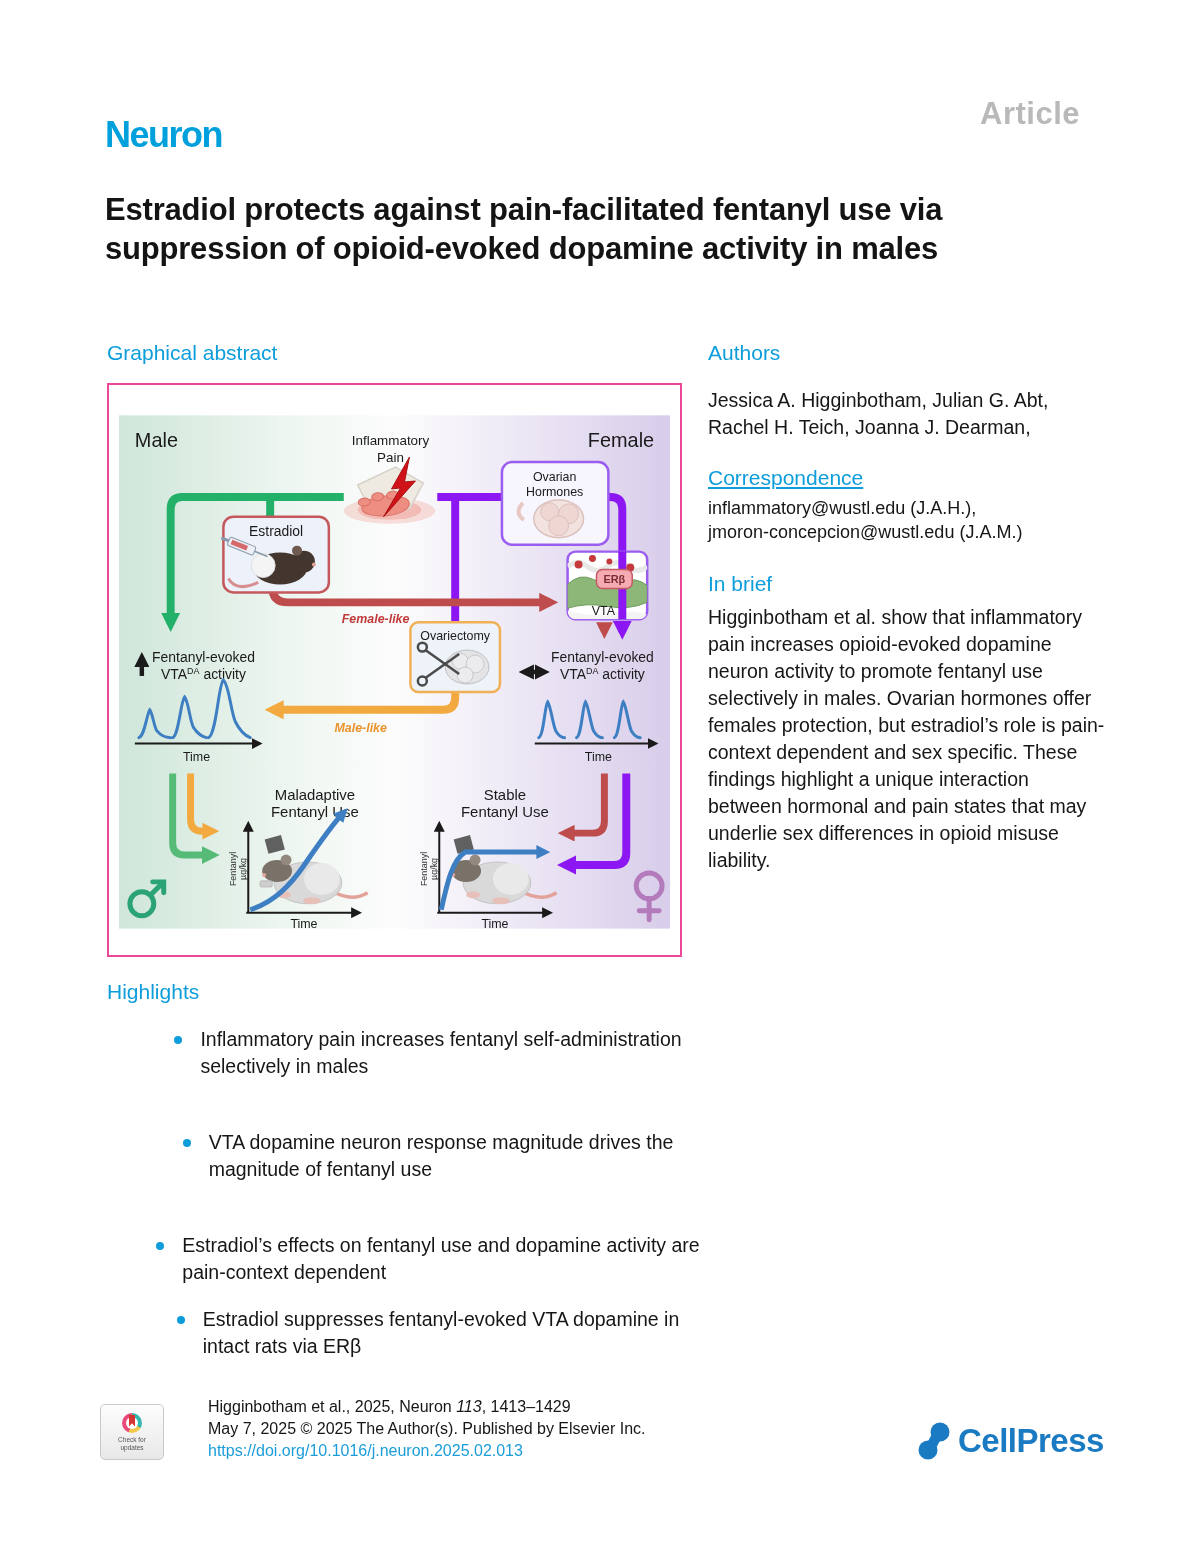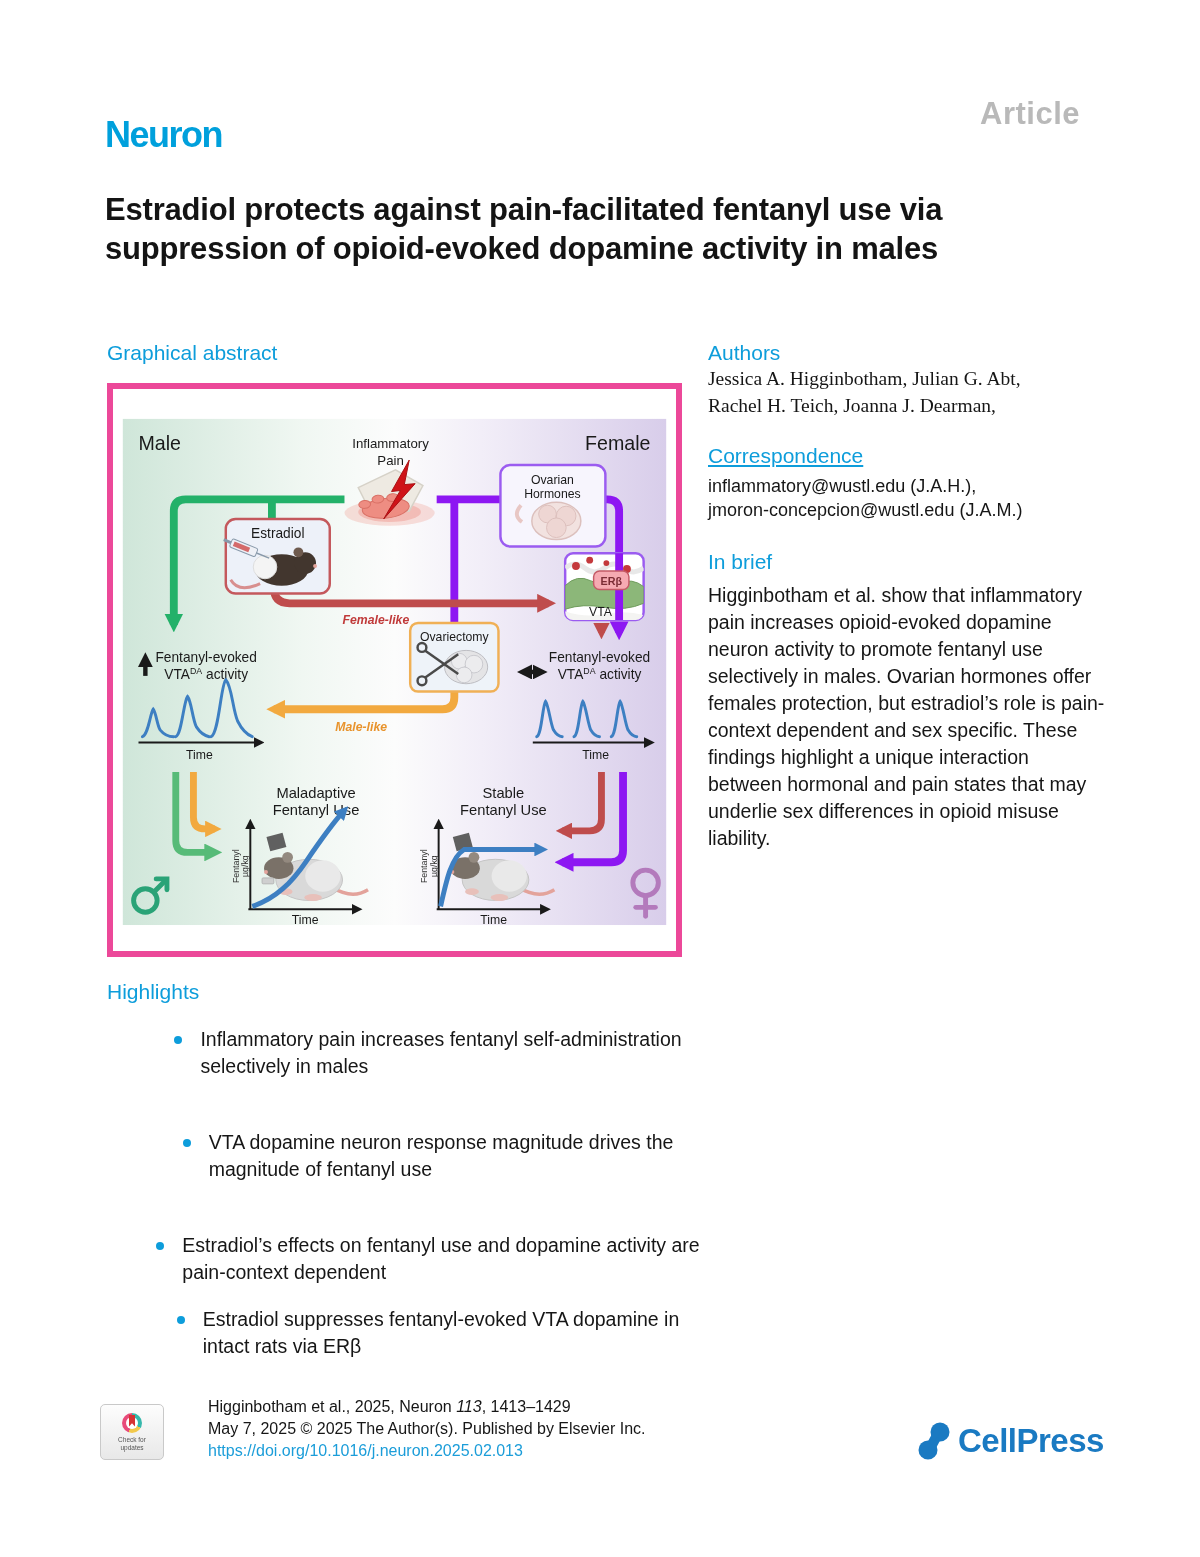--- a/index.html
+++ b/index.html
@@ -13,40 +13,40 @@
 
   #article-type { left:900px; top:96px; width:180px; text-align:right;
     font-size:31px; font-weight:700; color:#b9b9b9; letter-spacing:0.5px; }
   #journal-logo { left:105px; top:114px; font-size:36px; font-weight:700;
     color:#00a0dc; letter-spacing:-1.5px; }
   #paper-title { left:105px; top:190px; width:900px; font-size:31px; font-weight:700;
     color:#141414; line-height:39px; letter-spacing:-0.2px; }
 
   #ga-heading { left:107px; top:341px; }
   #figure-box { left:107px; top:383px; width:575px; height:574px;
-    border:6px solid #ec4899; background:#fff; }
+    border:2px solid #ec4899; background:#fff; }
   #figure-box svg { display:block; width:100%; height:100%; }
 
   
   text { font-family:"Liberation Sans", sans-serif; }
   .ft20 { font-size:20px; font-weight:500; fill:#1a1a1a; }
   .ft14 { font-size:14px; font-weight:500; fill:#1a1a1a; }
   .ft13 { font-size:13.5px; font-weight:500; fill:#1a1a1a; }
   .ft12 { font-size:12.5px; font-weight:500; fill:#1a1a1a; }
   .ft15 { font-size:15px; font-weight:500; fill:#1a1a1a; }
   .ftime { font-size:12.5px; fill:#1a1a1a; }
   .f9 { font-size:9px; fill:#333; }
   .f11b { font-size:11px; font-weight:700; fill:#7c2d36; }
   .fem-like { font-size:12.5px; font-style:italic; font-weight:600; fill:#c03a3a; }
   .male-like { font-size:12.5px; font-style:italic; font-weight:600; fill:#e8932c; }
 
   
   #right-col { left:708px; top:341px; width:400px; }
   .rc-text { font-size:19.5px; line-height:27px; color:#161616; }
-  #authors-text { margin-top:0;font-family:Liberation Serif, serif; }
+  #authors-text { margin-top:22px; }
   #corr-head { margin-top:25px;text-decoration:underline; }
   #corr-text { margin-top:6px; font-size:18px; line-height:24px; }
   #corr-text a { color:#161616; text-decoration:none; }
   #brief-head { margin-top:28px; }
   #brief-text { margin-top:8px; width:397px; }
 
   
   #highlights { left:107px; top:980px; width:640px; }
   .hl-item { display:flex; margin-top:22px;justify-content:center; }
   .hl-item .dot { width:8px; height:8px; border-radius:50%; background:#0d9ddb;

